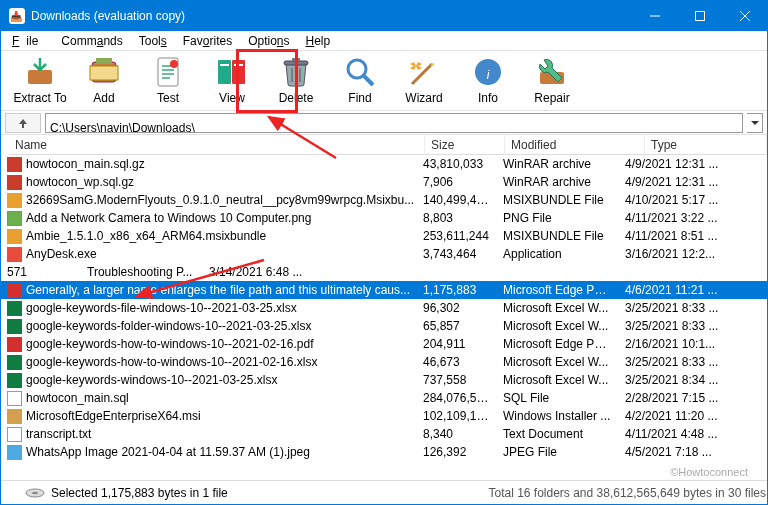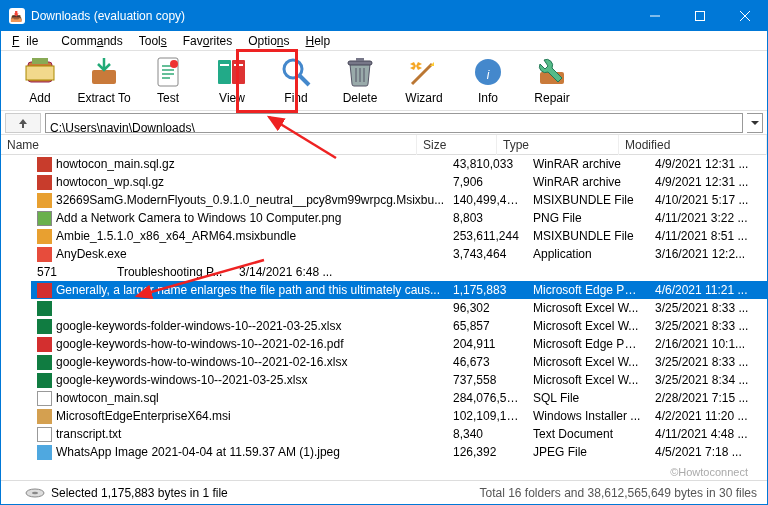--- a/index.html
+++ b/index.html
@@ -14,35 +14,35 @@
 .menubar span u { text-decoration: underline; }
 .toolbar { height: 60px; background: #fff; display: flex; align-items: center; padding-left: 8px; gap: 2px; border-bottom: 1px solid #e1e1e1; }
 .tbtn { width: 62px; height: 58px; display: flex; flex-direction: column; align-items: center; justify-content: center; gap: 3px; }
 .tbtn .ticon2 { width: 32px; height: 32px; display:flex;align-items:center;justify-content:center;}
 .tbtn .tlbl { font-size: 12px; }
 .highlight-box { position: absolute; border: 3px solid #e22; pointer-events: none; }
 .addrbar { height: 24px; display: flex; align-items: center; padding: 2px 4px; gap: 4px; border-bottom: 1px solid #e1e1e1; }
 .addrbar .upbtn { width: 36px; height: 20px; border: 1px solid #ccc; background: #f5f5f5; display:flex;align-items:center;justify-content:center;}
 .addrbar .pathbox { flex:1; height: 20px; border: 1px solid #999; padding: 7px 4px; font-size: 12px; }
 .addrbar .dropbtn { width: 16px; height: 20px; border: 1px solid #999; border-left:none; display:flex;align-items:center;justify-content:center;}
-.list-header { height: 20px; background: #fff; border-bottom: 1px solid #ddd; display:flex; align-items:center; }
+.list-header { height: 20px; background: #fff; border-bottom: 1px solid #ddd; display:flex; align-items:center;margin-left:8px; }
 .list-header .hcol { padding: 3px 6px; font-size: 12px; color: #333; border-right: 1px solid #eee; overflow:hidden; white-space:nowrap; }
 .col-name { width: 416px; }
 .col-size { width: 80px; text-align: left; padding-right: 8px !important; }
 .col-type { width: 122px; }
 .col-mod { flex:1; }
 .filelist { overflow: hidden; }
-.row { height: 18px; display:flex; align-items:center;margin-left:30px; }
+.row { height: 18px; display:flex; align-items:center; }
 .row.sel { background: #0078d7; color: #fff; }
 .row .cell { padding: 1px 6px; font-size: 12px; overflow:hidden; white-space:nowrap; text-overflow: ellipsis; }
 .row .fname { display:flex; align-items:center; gap: 4px; }
 .row .ficon { width: 15px; height: 15px; flex-shrink: 0; display:inline-block; }
 .statusbar { position:absolute; bottom:0; left:0; right:0; height: 24px; border-top: 1px solid #ddd; display:flex; align-items:center; font-size: 12px; background:#fff; }
 .statusbar .sleft { flex:1; padding-left: 24px; display:flex; align-items:center; gap:6px;}
-.statusbar .sright { padding-right: 10px; color:#555; }
+.statusbar .sright { padding-right: 1px; color:#555; }
 .watermark { position:absolute; right:19px; bottom:26px; font-size:11px; color:#aaa; }
 .arrow { position:absolute; pointer-events:none; }
 
 .ic-gz { background:#c83c2c; }
 .ic-bundle { background:#e8a030; }
 .ic-png { background:#6ab04c; border:1px solid #888;}
 .ic-exe { background:#e74c3c; }
 .ic-diag { background:#4a90e2; }
 .ic-pdf { background:#d32f2f; }
 .ic-xlsx { background:#107c41; }
@@ -81,35 +81,35 @@
   <span>Tool<u>s</u></span>
   <span>Fav<u>o</u>rites</span>
   <span>Optio<u>n</u>s</span>
   <span><u>H</u>elp</span>
 </div>
 
 <div class="toolbar">
   <div class="tbtn">
     <span class="ticon2">
         <svg width="32" height="32">
+          <rect x="4" y="14" width="24" height="14" rx="2" fill="#c97a3a"></rect>
+          <path d="M16 2 v12 M10 8 l6 6 l6 -6" stroke="#2a7" stroke-width="2.5" fill="none"></path>
+        </svg>
+      </span>
+    <span class="tlbl">Extract To</span>
+  </div>
+  <div class="tbtn">
+    <span class="ticon2">
+        <svg width="32" height="32">
           <rect x="4" y="6" width="24" height="20" rx="3" fill="#c97a3a" stroke="#925"></rect>
           <rect x="8" y="2" width="16" height="6" fill="#8a5"></rect>
           <rect x="2" y="10" width="28" height="14" fill="#f2d98c" stroke="#a80"></rect>
         </svg>
       </span>
     <span class="tlbl">Add</span>
-  </div>
-  <div class="tbtn">
-    <span class="ticon2">
-        <svg width="32" height="32">
-          <rect x="4" y="14" width="24" height="14" rx="2" fill="#c97a3a"></rect>
-          <path d="M16 2 v12 M10 8 l6 6 l6 -6" stroke="#2a7" stroke-width="2.5" fill="none"></path>
-        </svg>
-      </span>
-    <span class="tlbl">Extract To</span>
   </div>
   <div class="tbtn">
     <span class="ticon2">
         <svg width="32" height="32">
           <rect x="6" y="2" width="20" height="28" rx="2" fill="#fff" stroke="#888"></rect>
           <path d="M10 10h12M10 14h12M10 18h12M10 22h8" stroke="#3a7" stroke-width="1.5"></path>
           <circle cx="22" cy="8" r="4" fill="#e33"></circle>
         </svg>
       </span>
     <span class="tlbl">Test</span>
@@ -117,46 +117,46 @@
   <div class="tbtn">
     <span class="ticon2">
         <svg width="32" height="32">
           <rect x="2" y="4" width="13" height="24" fill="#2a8" rx="1"></rect>
           <rect x="16" y="4" width="13" height="24" fill="#d33" rx="1"></rect>
           <rect x="4" y="8" width="9" height="2" fill="#fff"></rect>
           <rect x="18" y="8" width="9" height="2" fill="#fff"></rect>
         </svg>
       </span>
     <span class="tlbl">View</span>
-  </div>
-  <div class="tbtn">
-    <span class="ticon2">
-        <svg width="32" height="32">
-          <circle cx="13" cy="13" r="9" fill="none" stroke="#48c" stroke-width="3"></circle>
-          <line x1="20" y1="20" x2="29" y2="29" stroke="#48c" stroke-width="4"></line>
-        </svg>
-      </span>
-    <span class="tlbl">Find</span>
   </div>
   <div class="tbtn">
     <span class="ticon2">
         <svg width="32" height="32">
           <path d="M6 8h20l-2 20a2 2 0 0 1 -2 2h-12a2 2 0 0 1 -2 -2z" fill="#9aa" stroke="#556"></path>
           <rect x="4" y="5" width="24" height="4" rx="2" fill="#778" stroke="#445"></rect>
           <rect x="12" y="2" width="8" height="3" fill="#778"></rect>
           <line x1="12" y1="12" x2="12" y2="26" stroke="#556"></line>
           <line x1="16" y1="12" x2="16" y2="26" stroke="#556"></line>
           <line x1="20" y1="12" x2="20" y2="26" stroke="#556"></line>
         </svg>
       </span>
     <span class="tlbl">Delete</span>
   </div>
   <div class="tbtn">
     <span class="ticon2">
         <svg width="32" height="32">
+          <circle cx="13" cy="13" r="9" fill="none" stroke="#48c" stroke-width="3"></circle>
+          <line x1="20" y1="20" x2="29" y2="29" stroke="#48c" stroke-width="4"></line>
+        </svg>
+      </span>
+    <span class="tlbl">Find</span>
+  </div>
+  <div class="tbtn">
+    <span class="ticon2">
+        <svg width="32" height="32">
           <path d="M4 28 L24 8" stroke="#b73" stroke-width="3"></path>
           <path d="M26 6l-4 4 4 0z" fill="#fc3"></path>
           <path d="M6 6l2 4 2-4 4 2-4 2 4 2-4 2-2-4-2 4-4-2 4-2-4-2z" fill="#f5a623"></path>
         </svg>
       </span>
     <span class="tlbl">Wizard</span>
   </div>
   <div class="tbtn">
     <span class="ticon2">
         <svg width="32" height="32">
@@ -189,22 +189,22 @@
   <div class="dropbtn">
       <svg width="8" height="8">
         <path d="M0 2l4 4 4-4z" fill="#333"></path>
       </svg>
     </div>
 </div>
 
 <div class="list-header">
   <div class="hcol col-name">Name</div>
   <div class="hcol col-size">Size</div>
+  <div class="hcol col-mod">Modified</div>
   <div class="hcol col-type">Type</div>
-  <div class="hcol col-mod">Modified</div>
 </div>
 
 <div class="filelist" id="filelist">
     <div class="row">
       <div class="cell col-name fname">
         <span class="ficon ic-gz"></span>
         <span>howtocon_main.sql.gz</span>
       </div>
       <div class="cell col-size">43,810,033</div>
       <div class="cell col-type">WinRAR archive</div>
@@ -265,20 +265,21 @@
         <span class="ficon ic-pdf"></span>
         <span>Generally, a larger name enlarges the file path and this ultimately caus...</span>
       </div>
       <div class="cell col-size">1,175,883</div>
       <div class="cell col-type">Microsoft Edge PD...</div>
       <div class="cell col-mod">4/6/2021 11:21 ...</div>
     </div>
     <div class="row">
       <div class="cell col-name fname">
         <span class="ficon ic-xlsx"></span>
+        <span>google-keywords-file-windows-10--2021-03-25.xlsx</span>
       </div>
       <div class="cell col-size">96,302</div>
       <div class="cell col-type">Microsoft Excel W...</div>
       <div class="cell col-mod">3/25/2021 8:33 ...</div>
     </div>
     <div class="row">
       <div class="cell col-name fname">
         <span class="ficon ic-xlsx"></span>
         <span>google-keywords-folder-windows-10--2021-03-25.xlsx</span>
       </div>

